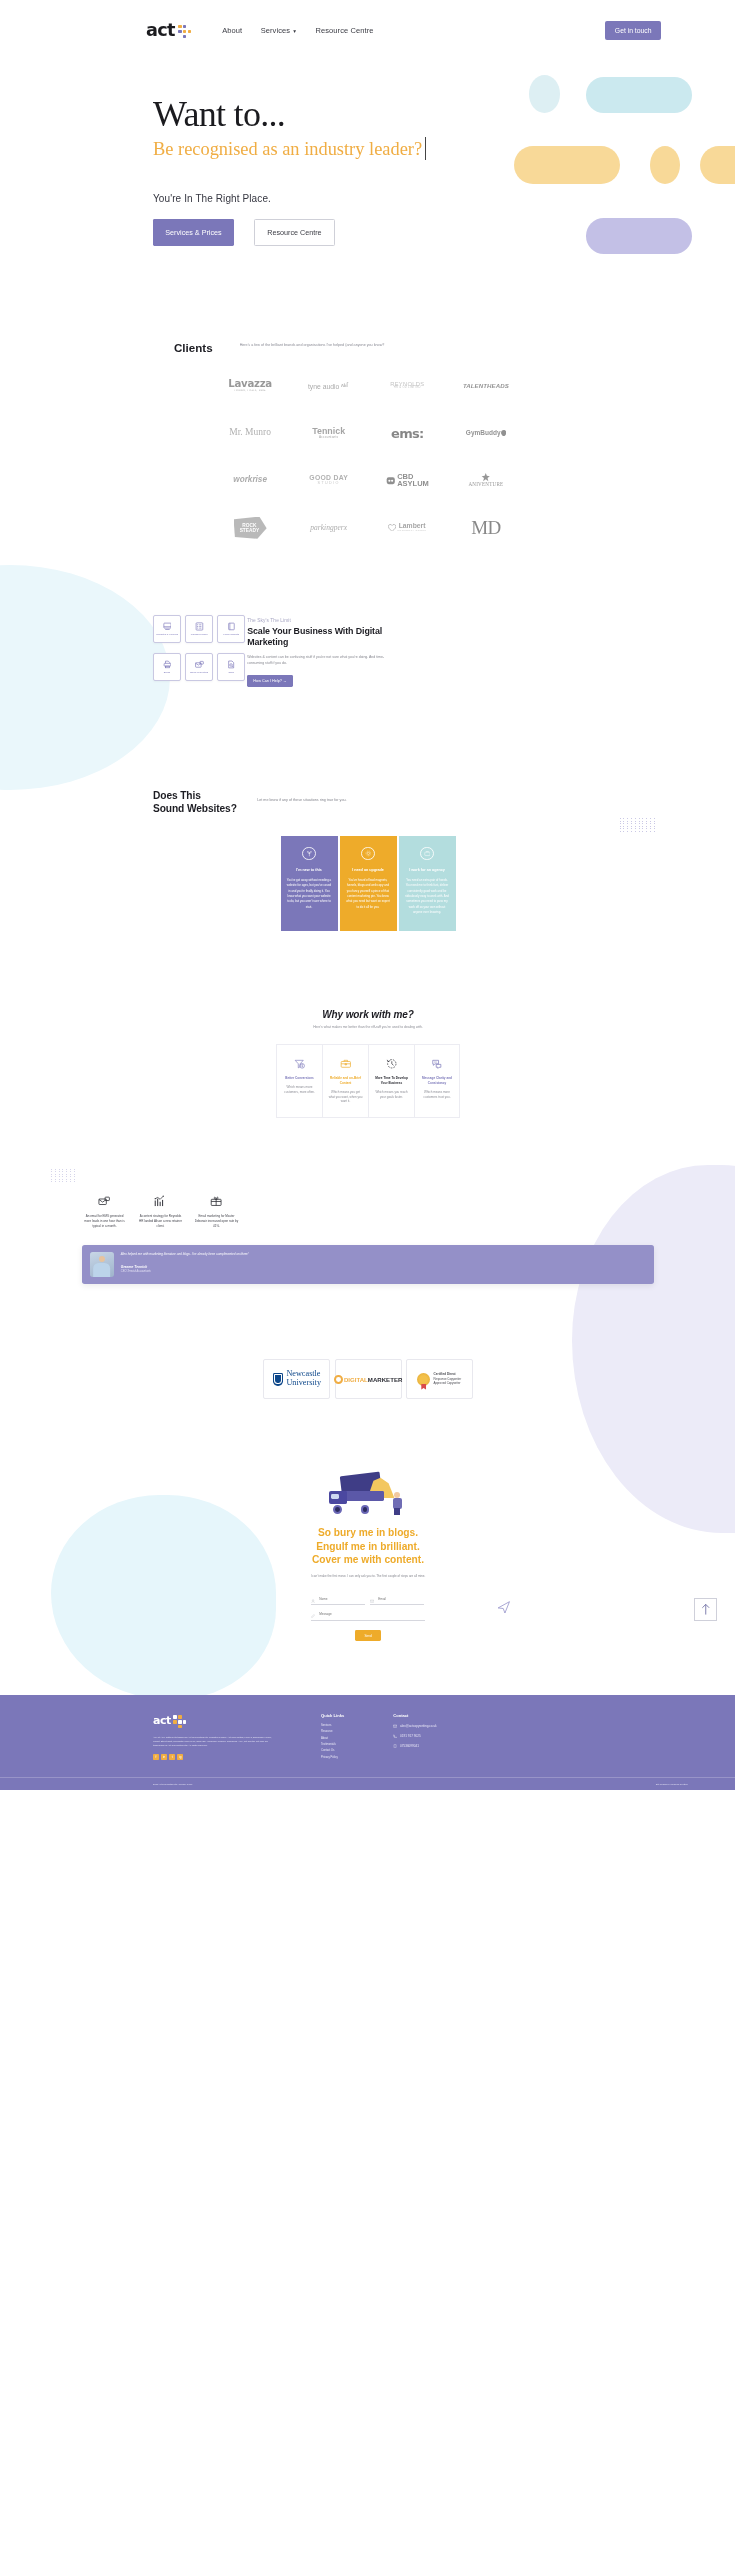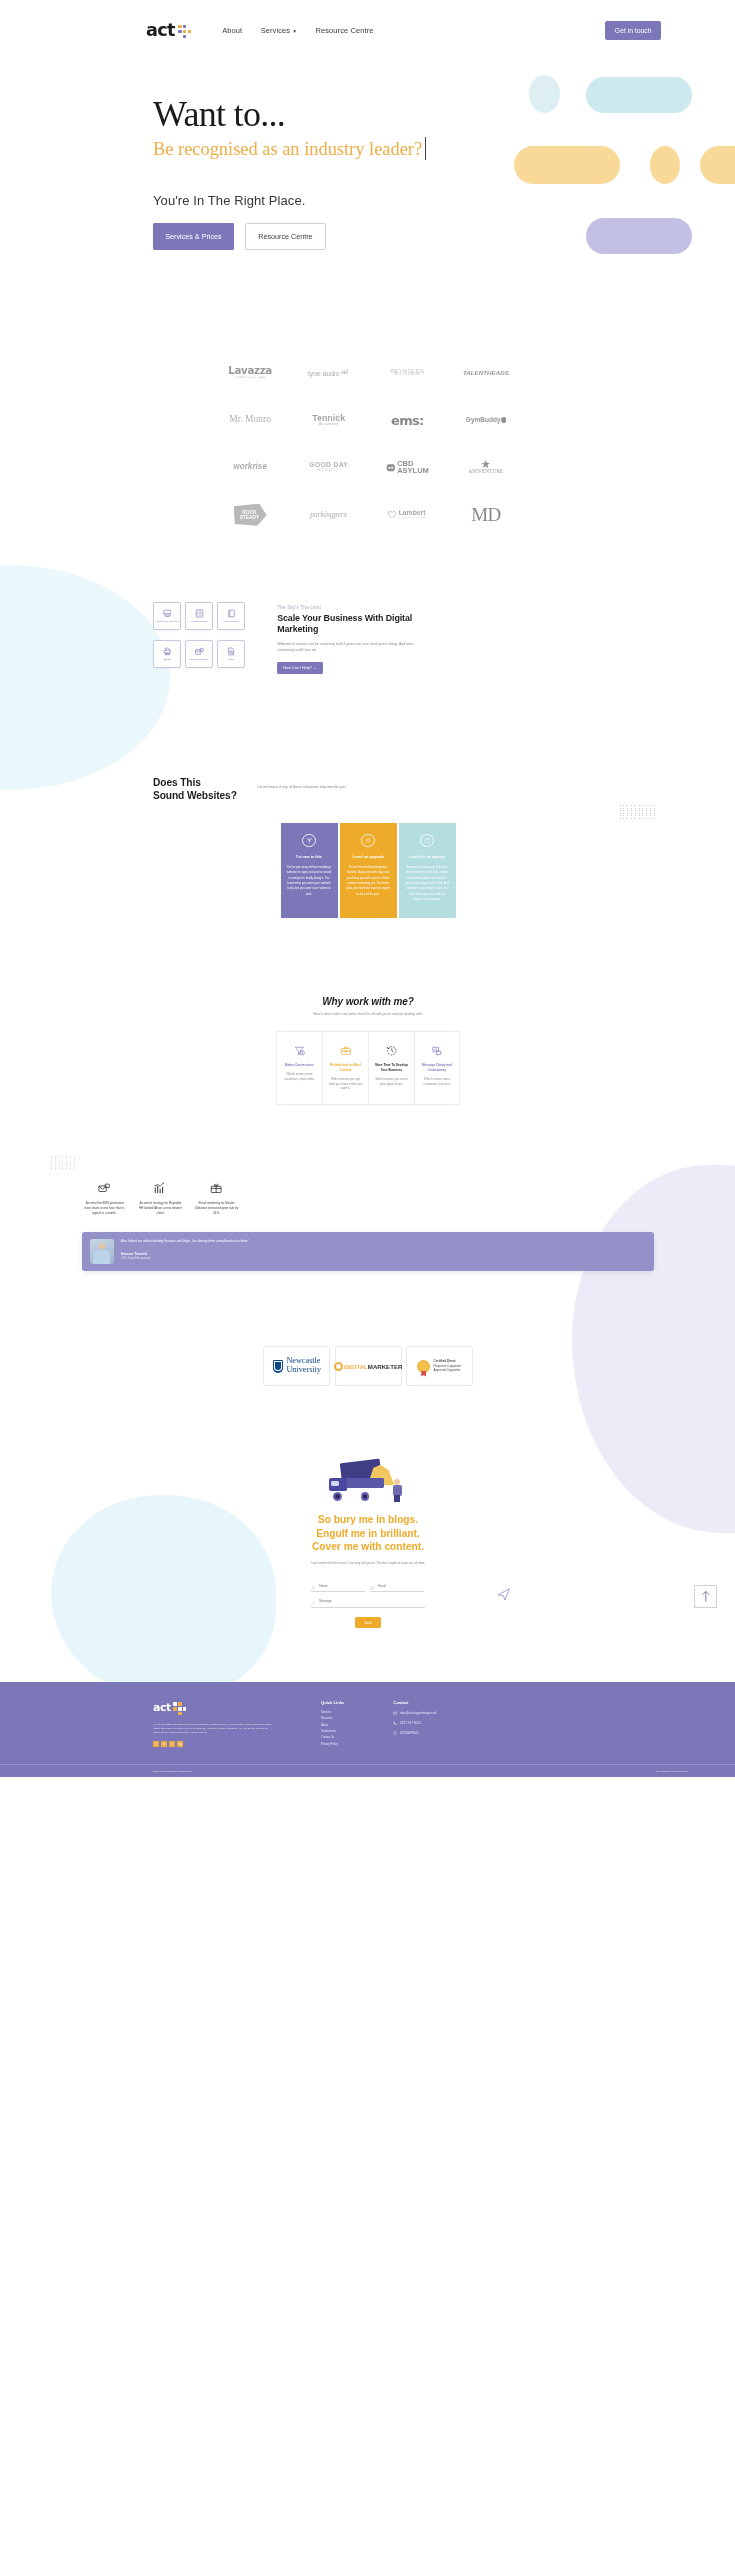--- a/index.html
+++ b/index.html
@@ -44,22 +44,22 @@
   .hero h1 {
     font-family: "Liberation Serif", serif;
     font-size: 36px; font-weight: normal; color: #1b1b1f; letter-spacing: -0.7px; line-height: 1;
   }
   .hero h2 {
     font-family: "Liberation Serif", serif;
     font-size: 18.4px; font-weight: normal; color: #f0ad43; margin-top: 6.8px; letter-spacing: 0;
     display: inline-block;
   }
   .caret-bar { display:inline-block; width:0.7px; height:23px; background:#444; vertical-align:-4.8px; margin-left:2.7px;}
-  .hero .sub { font-size: 13px; color: #353640; margin-top: 33px; letter-spacing: 0.1px; }
-  .hero .btns { display: flex; gap: 11px; margin-top: 15px; }
+  .hero .sub { font-size: 10px; color: #353640; margin-top: 33px; letter-spacing: 0.1px; }
+  .hero .btns { display: flex; gap: 20px; margin-top: 15px; }
   .btn-primary {
     background: #7b77b9; color: #fff; font-size: 7.2px; padding: 8.2px 12.3px;
     border: none; border-radius: 1.4px; cursor: pointer; white-space: nowrap;
   }
   .btn-outline {
     background: #fff; color: #3b3c44; font-size: 7.2px; padding: 8.2px 12.3px;
     border: 0.7px solid #cfd0d8; border-radius: 1.4px; cursor: pointer; white-space: nowrap;
   }
 
   
@@ -91,21 +91,21 @@
   .lg-ems { font-family:"DejaVu Sans", sans-serif; font-weight: bold; font-size: 13px; color:#3e3f46; letter-spacing:-0.7px;}
   .lg-cbd { font-weight:bold; font-size:7.5px; color:#4a4b52; line-height:.95; text-align:left;}
   .lg-lambert { font-size: 6.8px; color:#6d6e75; font-weight:bold;}
   .lg-lambert small{display:block;font-size:2.5px;font-weight:normal;letter-spacing:0.4px;color:#a5a6ad;}
   .lg-talent { font-weight:bold; font-style:italic; font-size:6.1px; letter-spacing:0.1px; color:#4e4f56;}
   .lg-gym { font-weight:bold; font-size:6.5px; color:#4e4f56;}
   .lg-aniv { font-family:"Liberation Serif", serif; font-size:5.1px; letter-spacing:0.2px; color:#55565d;}
   .lg-md { font-family:"Liberation Serif", serif; font-size: 19px; color:#3f4047; letter-spacing:-0.7px;}
 
   
-  .services { position: relative; z-index: 3; margin-top: 72px; display: flex; padding-left: 153px; gap: 32px; }
+  .services { position: relative; z-index: 3; margin-top: 72px; display: flex; padding-left: 153px; gap: 2px; }
   .svc-grid { display: grid; grid-template-columns: repeat(3, 28px); gap: 4.1px; }
   .svc-card {
     width: 28px; height: 28px; border: 0.7px solid #c9c8e2; border-radius: 2px; background:#fff;
     display: flex; flex-direction: column; align-items: center; justify-content: center; gap: 2px;
     box-shadow: 0 0.7px 2px rgba(0,0,0,.04);
   }
   .svc-card .ic { color: #7b77b9; display:flex; }
   .svc-card span { font-size: 2.5px; color: #7b77b9; text-align: center; line-height: 1.25; padding: 0 1.4px;}
   .svc-right { padding-top: 2.7px; max-width: 150px; }
   .svc-kicker { font-size: 4.8px; color: #a8a7c4; letter-spacing:0.1px;}
@@ -310,20 +310,24 @@
     <h1>Want to...</h1>
     <h2>Be recognised as an industry leader?</h2><span class="caret-bar"></span>
     <div class="sub">You're In The Right Place.</div>
     <div class="btns">
       <button class="btn-primary">Services &amp; Prices</button>
       <button class="btn-outline">Resource Centre</button>
     </div>
   </section>
 
   <section class="clients">
+    <div class="clients-head">
+      <h3>Clients</h3>
+      <p>Here's a few of the brilliant brands and organisations I've helped (and anyone you know?</p>
+    </div>
     <div class="logo-grid">
       <div class="logo-cell">
         <div class="lg lg-lavazza"><span>Lavazza</span><small>TORINO, ITALIA, 1895</small></div>
       </div>
       <div class="logo-cell">
         <div class="lg lg-tyne"><span>tyne audio</span>
           <svg width="8.2" height="5.4" viewBox="0 0 12 8" style="vertical-align:1.4px">
               <path d="M0 8 L2 3 L4 8 M5 8 L5 2 M7 8 L7 4 M9 8 L9 1 L11 0" stroke="#8b8c93" stroke-width="1.2" fill="none"></path>
             </svg>
         </div>

